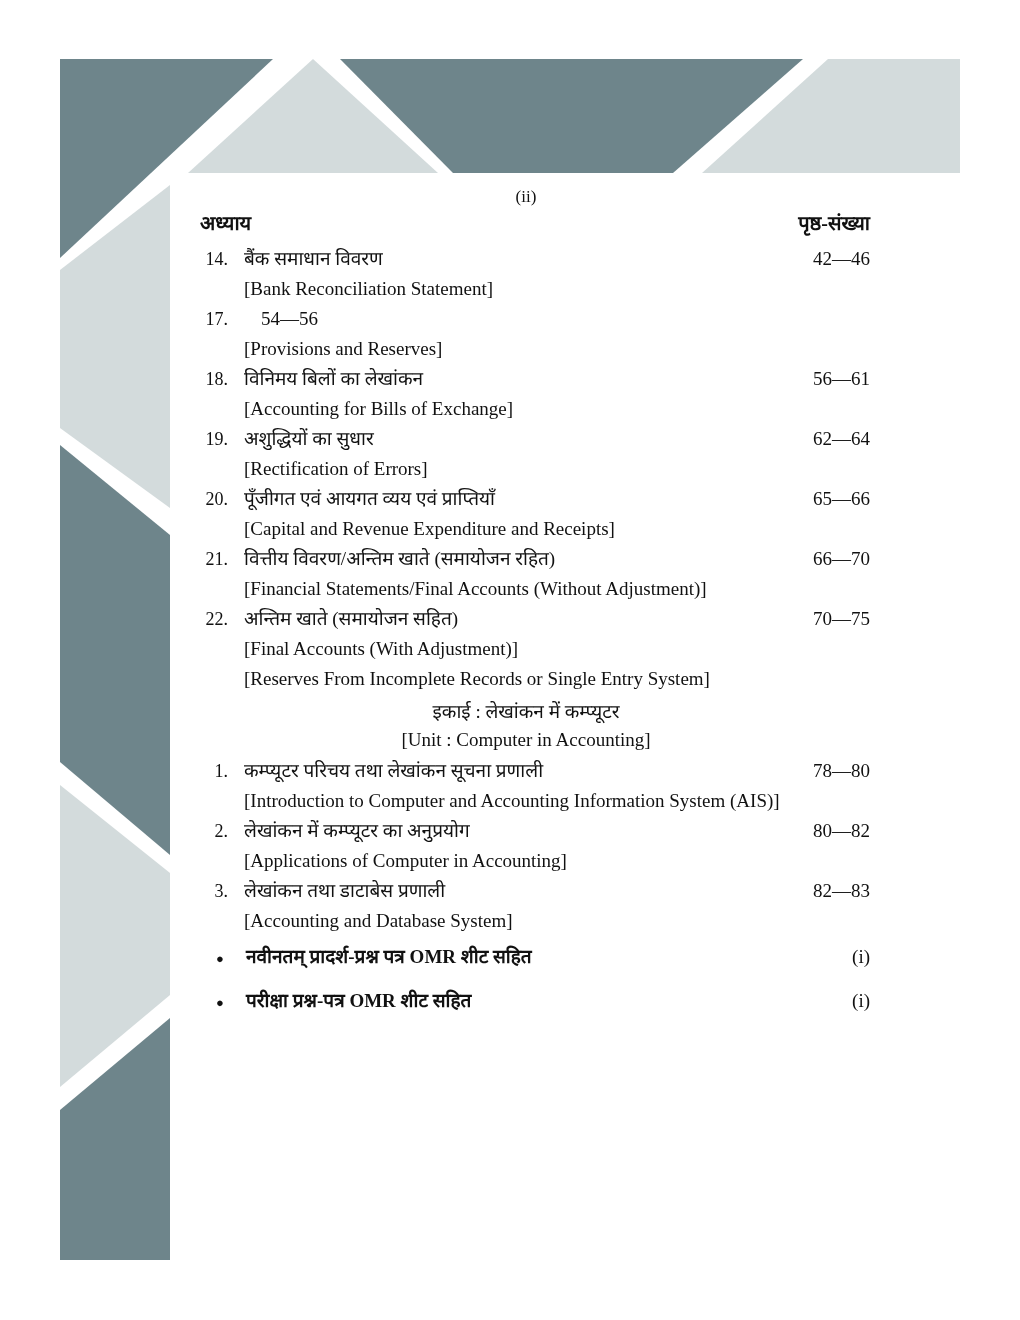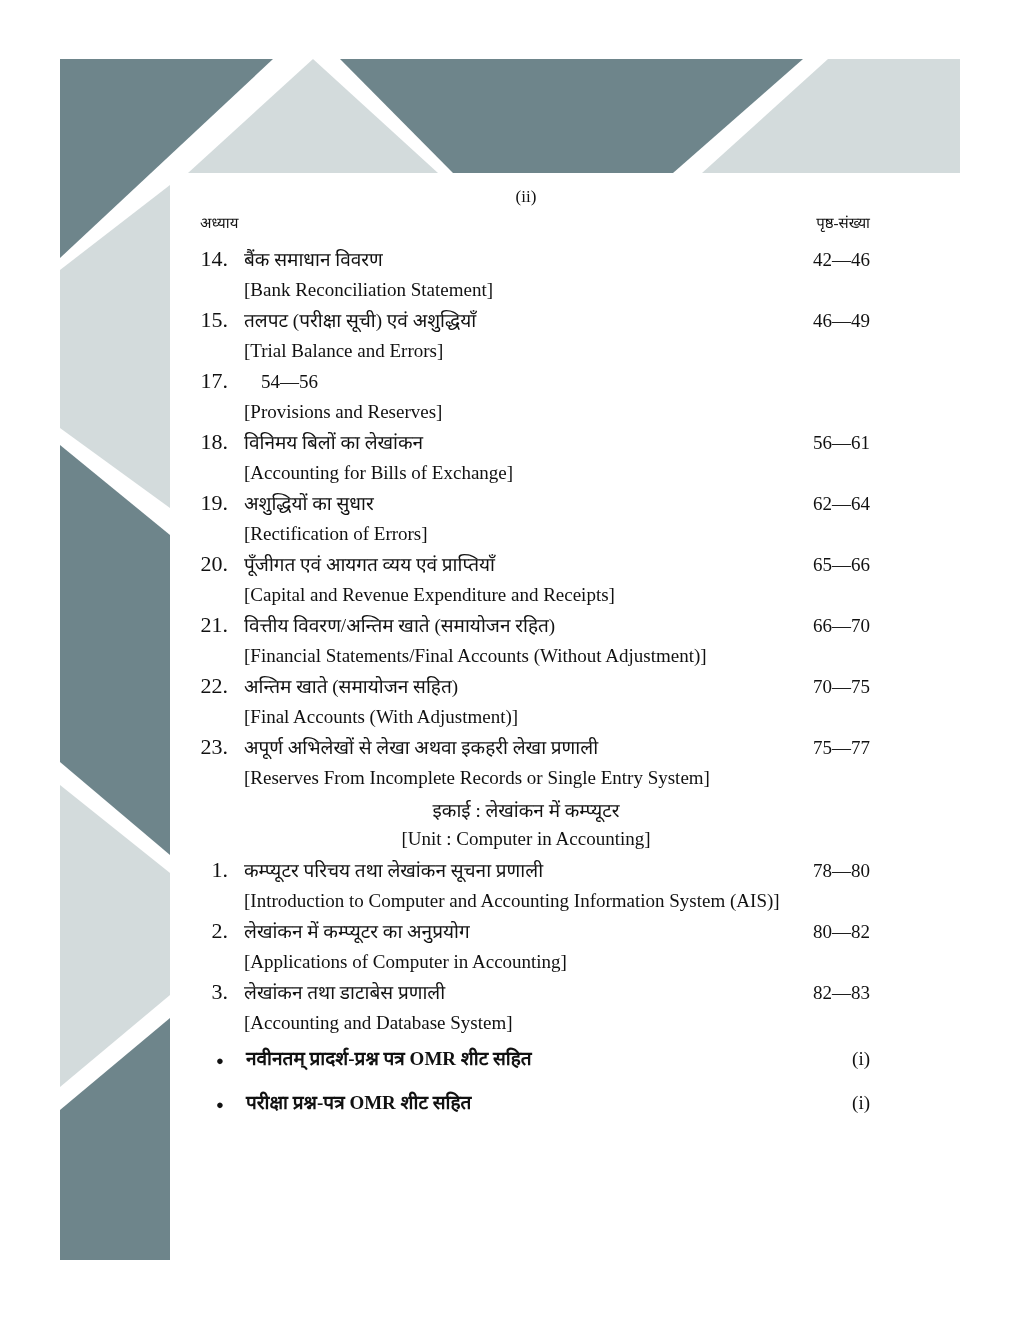--- a/index.html
+++ b/index.html
@@ -5,25 +5,25 @@
   html,body{margin:0;padding:0;}
   body{
     width:1020px;height:1320px;position:relative;background:#ffffff;
     font-family:"Liberation Serif","DejaVu Serif",serif;color:#111;
     overflow:hidden;
   }
   .deco-svg{position:absolute;left:0;top:0;width:1020px;height:1320px;z-index:0;}
   .content{position:absolute;left:182px;top:178px;width:688px;z-index:1;margin-top:8px;}
   .page-label{text-align:center;font-size:17px;line-height:22px;}
   .cols-header{display:flex;justify-content:space-between;align-items:flex-end;
-    font-weight:400;font-size:15px;line-height:26px;margin-top:2px;margin-bottom:8px;}
+    font-weight:700;font-size:20px;line-height:26px;margin-top:2px;margin-bottom:8px;}
   .cols-header .left{margin-left:18px;}
   .entry{margin:0;}
   .entry .l1{display:flex;align-items:baseline;line-height:30px;}
-  .entry .num{width:46px;text-align:right;font-size:22px;flex:0 0 46px;}
+  .entry .num{width:46px;text-align:right;font-size:18px;flex:0 0 46px;}
   .entry .hi{flex:1 1 auto;margin-left:16px;font-weight:400;font-size:19px;}
   .entry .pg{flex:0 0 90px;text-align:right;font-size:19px;}
   .entry .l2{margin-left:62px;line-height:30px;font-size:19px;}
   .unit-head{text-align:center;margin-top:4px;margin-bottom:2px;}
   .unit-head .uh-hi{font-weight:400;font-size:19px;line-height:28px;}
   .unit-head .uh-en{font-size:19px;line-height:28px;}
   .bullets{margin-top:8px;}
   .bullet-row{display:flex;align-items:baseline;line-height:26px;margin-bottom:16px;}
   .bullet-row .dot{flex:0 0 20px;margin-left:34px;font-size:13px;}
   .bullet-row .btxt{flex:1 1 auto;margin-left:10px;font-weight:700;font-size:19px;}
@@ -58,28 +58,20 @@
 
       <div class="entry">
         <div class="l1">
           <span class="num">14.</span>
           <span class="hi">बैंक समाधान विवरण</span>
           <span class="pg">42—46</span>
         </div>
         <div class="l2">[Bank Reconciliation Statement]</div>
       </div>
 
-      <div class="entry">
-        <div class="l1">
-          <span class="num">15.</span>
-          <span class="hi">तलपट (परीक्षा सूची) एवं अशुद्धियाँ</span>
-          <span class="pg">46—49</span>
-        </div>
-        <div class="l2">[Trial Balance and Errors]</div>
-      </div>
 
 
       <div class="entry">
         <div class="l1">
           <span class="num">17.</span>
           <span class="pg">54—56</span>
         </div>
         <div class="l2">[Provisions and Reserves]</div>
       </div>
 
@@ -122,25 +114,20 @@
       <div class="entry">
         <div class="l1">
           <span class="num">22.</span>
           <span class="hi">अन्तिम खाते (समायोजन सहित)</span>
           <span class="pg">70—75</span>
         </div>
         <div class="l2">[Final Accounts (With Adjustment)]</div>
       </div>
 
       <div class="entry">
-        <div class="l1">
-          <span class="num">23.</span>
-          <span class="hi">अपूर्ण अभिलेखों से लेखा अथवा इकहरी लेखा प्रणाली</span>
-          <span class="pg">75—77</span>
-        </div>
         <div class="l2">[Reserves From Incomplete Records or Single Entry System]</div>
       </div>
     </div>
 
   <div class="unit-head">
     <div class="uh-hi">इकाई : लेखांकन में कम्प्यूटर</div>
     <div class="uh-en">[Unit : Computer in Accounting]</div>
   </div>
 
   <div>

